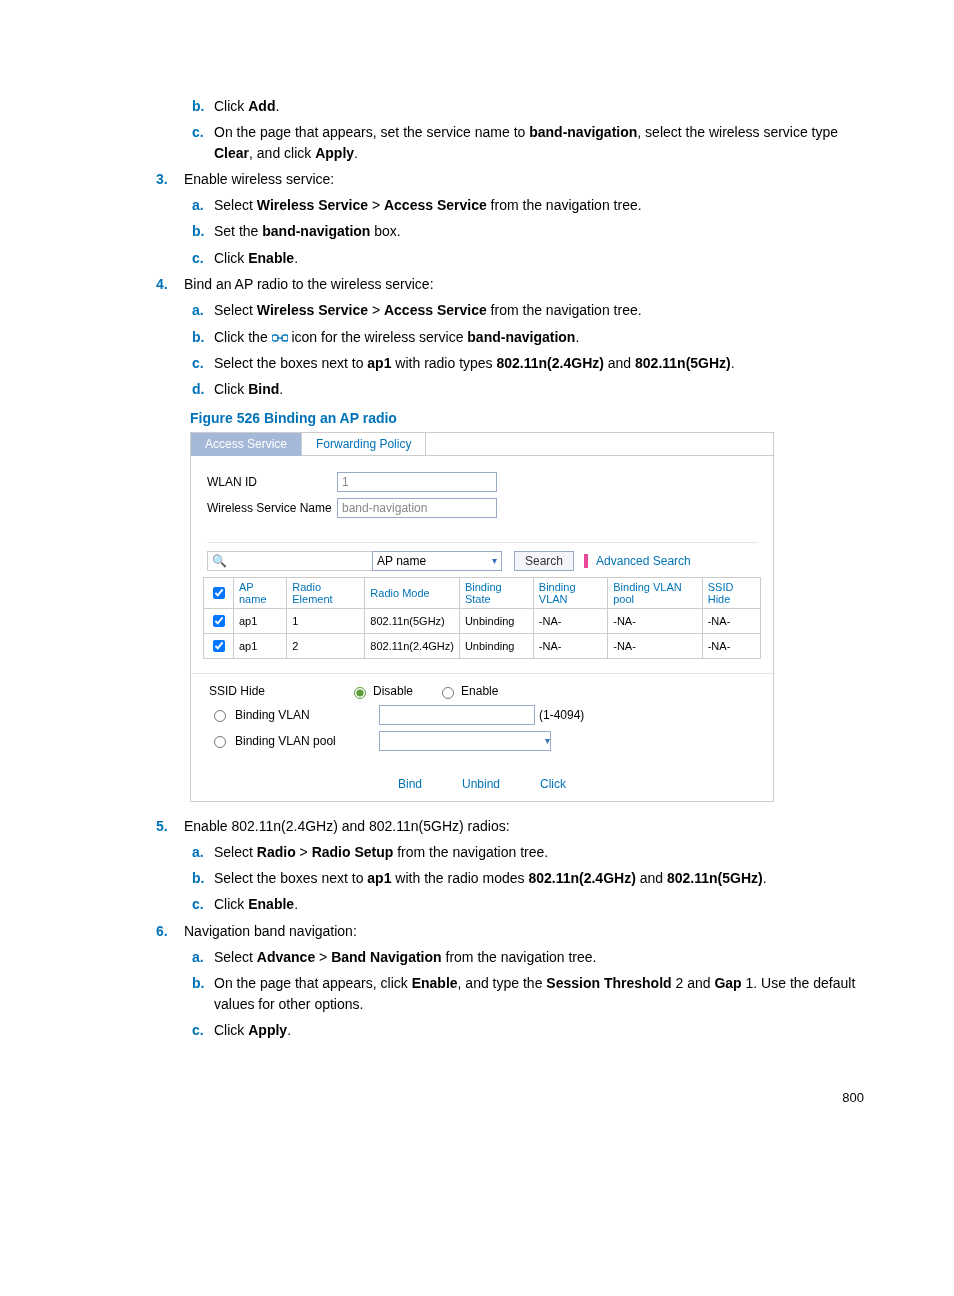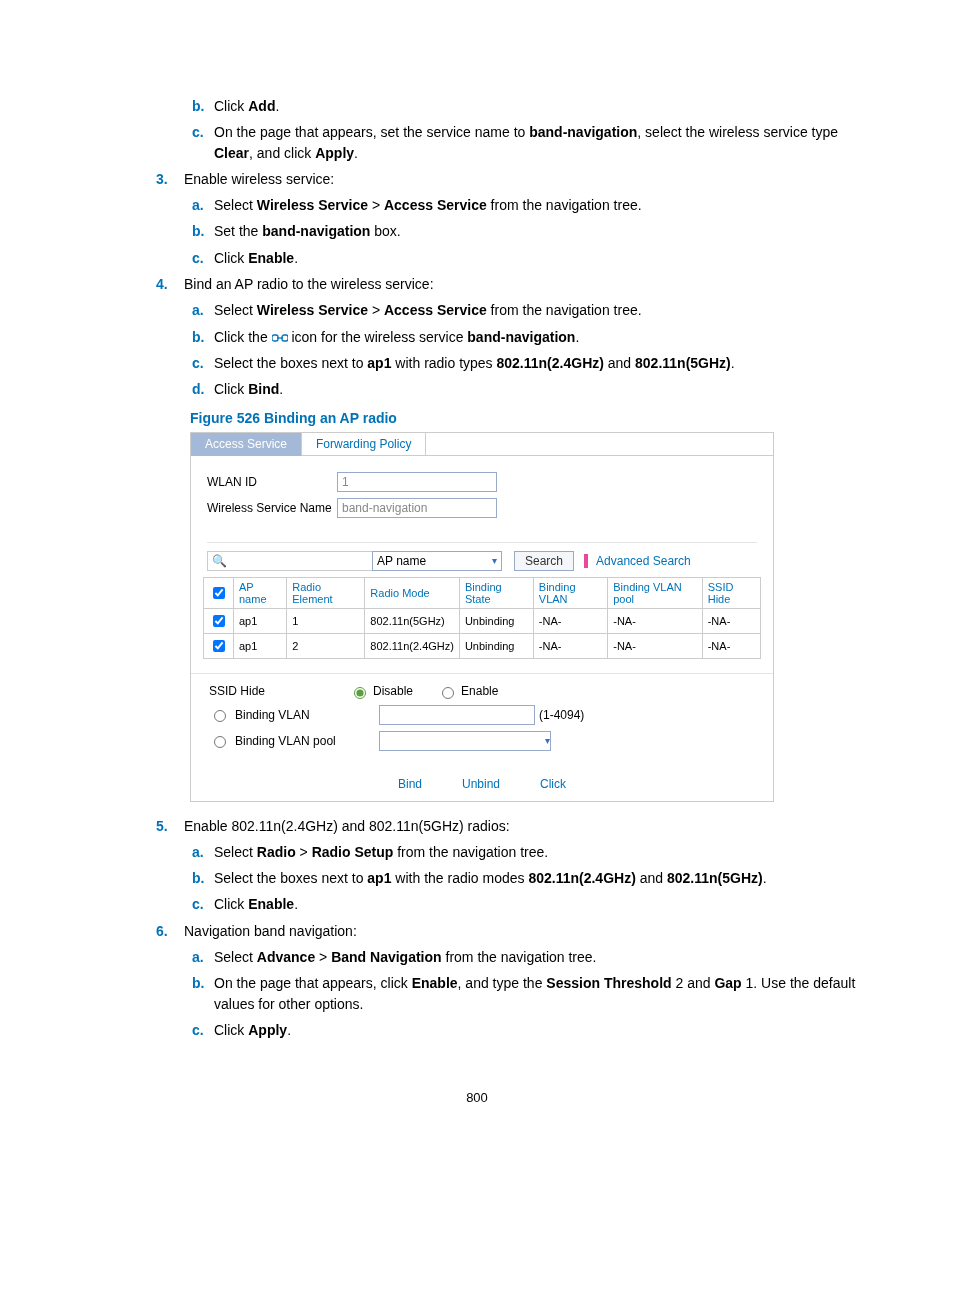--- a/index.html
+++ b/index.html
@@ -83,21 +83,21 @@
   .opt-row { display:flex; align-items:center; margin:6px 0; }
   .opt-label{ width:140px; display:flex; align-items:center; gap:6px;}
   .radio-group { display:flex; gap:24px; }
   .radio-opt { display:flex; align-items:center; gap:4px;justify-content:center; }
   .vlan-input{ border:1px solid #98aac7; width:150px; height:16px; }
   .pool-select{ border:1px solid #98aac7; width:170px; height:18px; display:flex; align-items:center; justify-content:flex-end; background:#fff;}
   .btn-row{ display:flex; justify-content:center; gap:40px; padding: 6px 0 10px 0;}
   .link-btn{ color:#0073b8; cursor:pointer; }
   .caret { color:#3a6fb7; font-size:10px; }
   .rad { width:12px; height:12px; }
-  .page-num { text-align:center; font-size:13px; margin-top:50px;}
+  .page-num { text-align:right; font-size:13px; margin-top:50px;}
   .link-icon {
     display:inline-block; width:16px; height:10px; position:relative;
     vertical-align:middle;
   }
   .link-icon svg { display:block; }
 </style>
 </head>
 <body>
 
 <div class="page">

